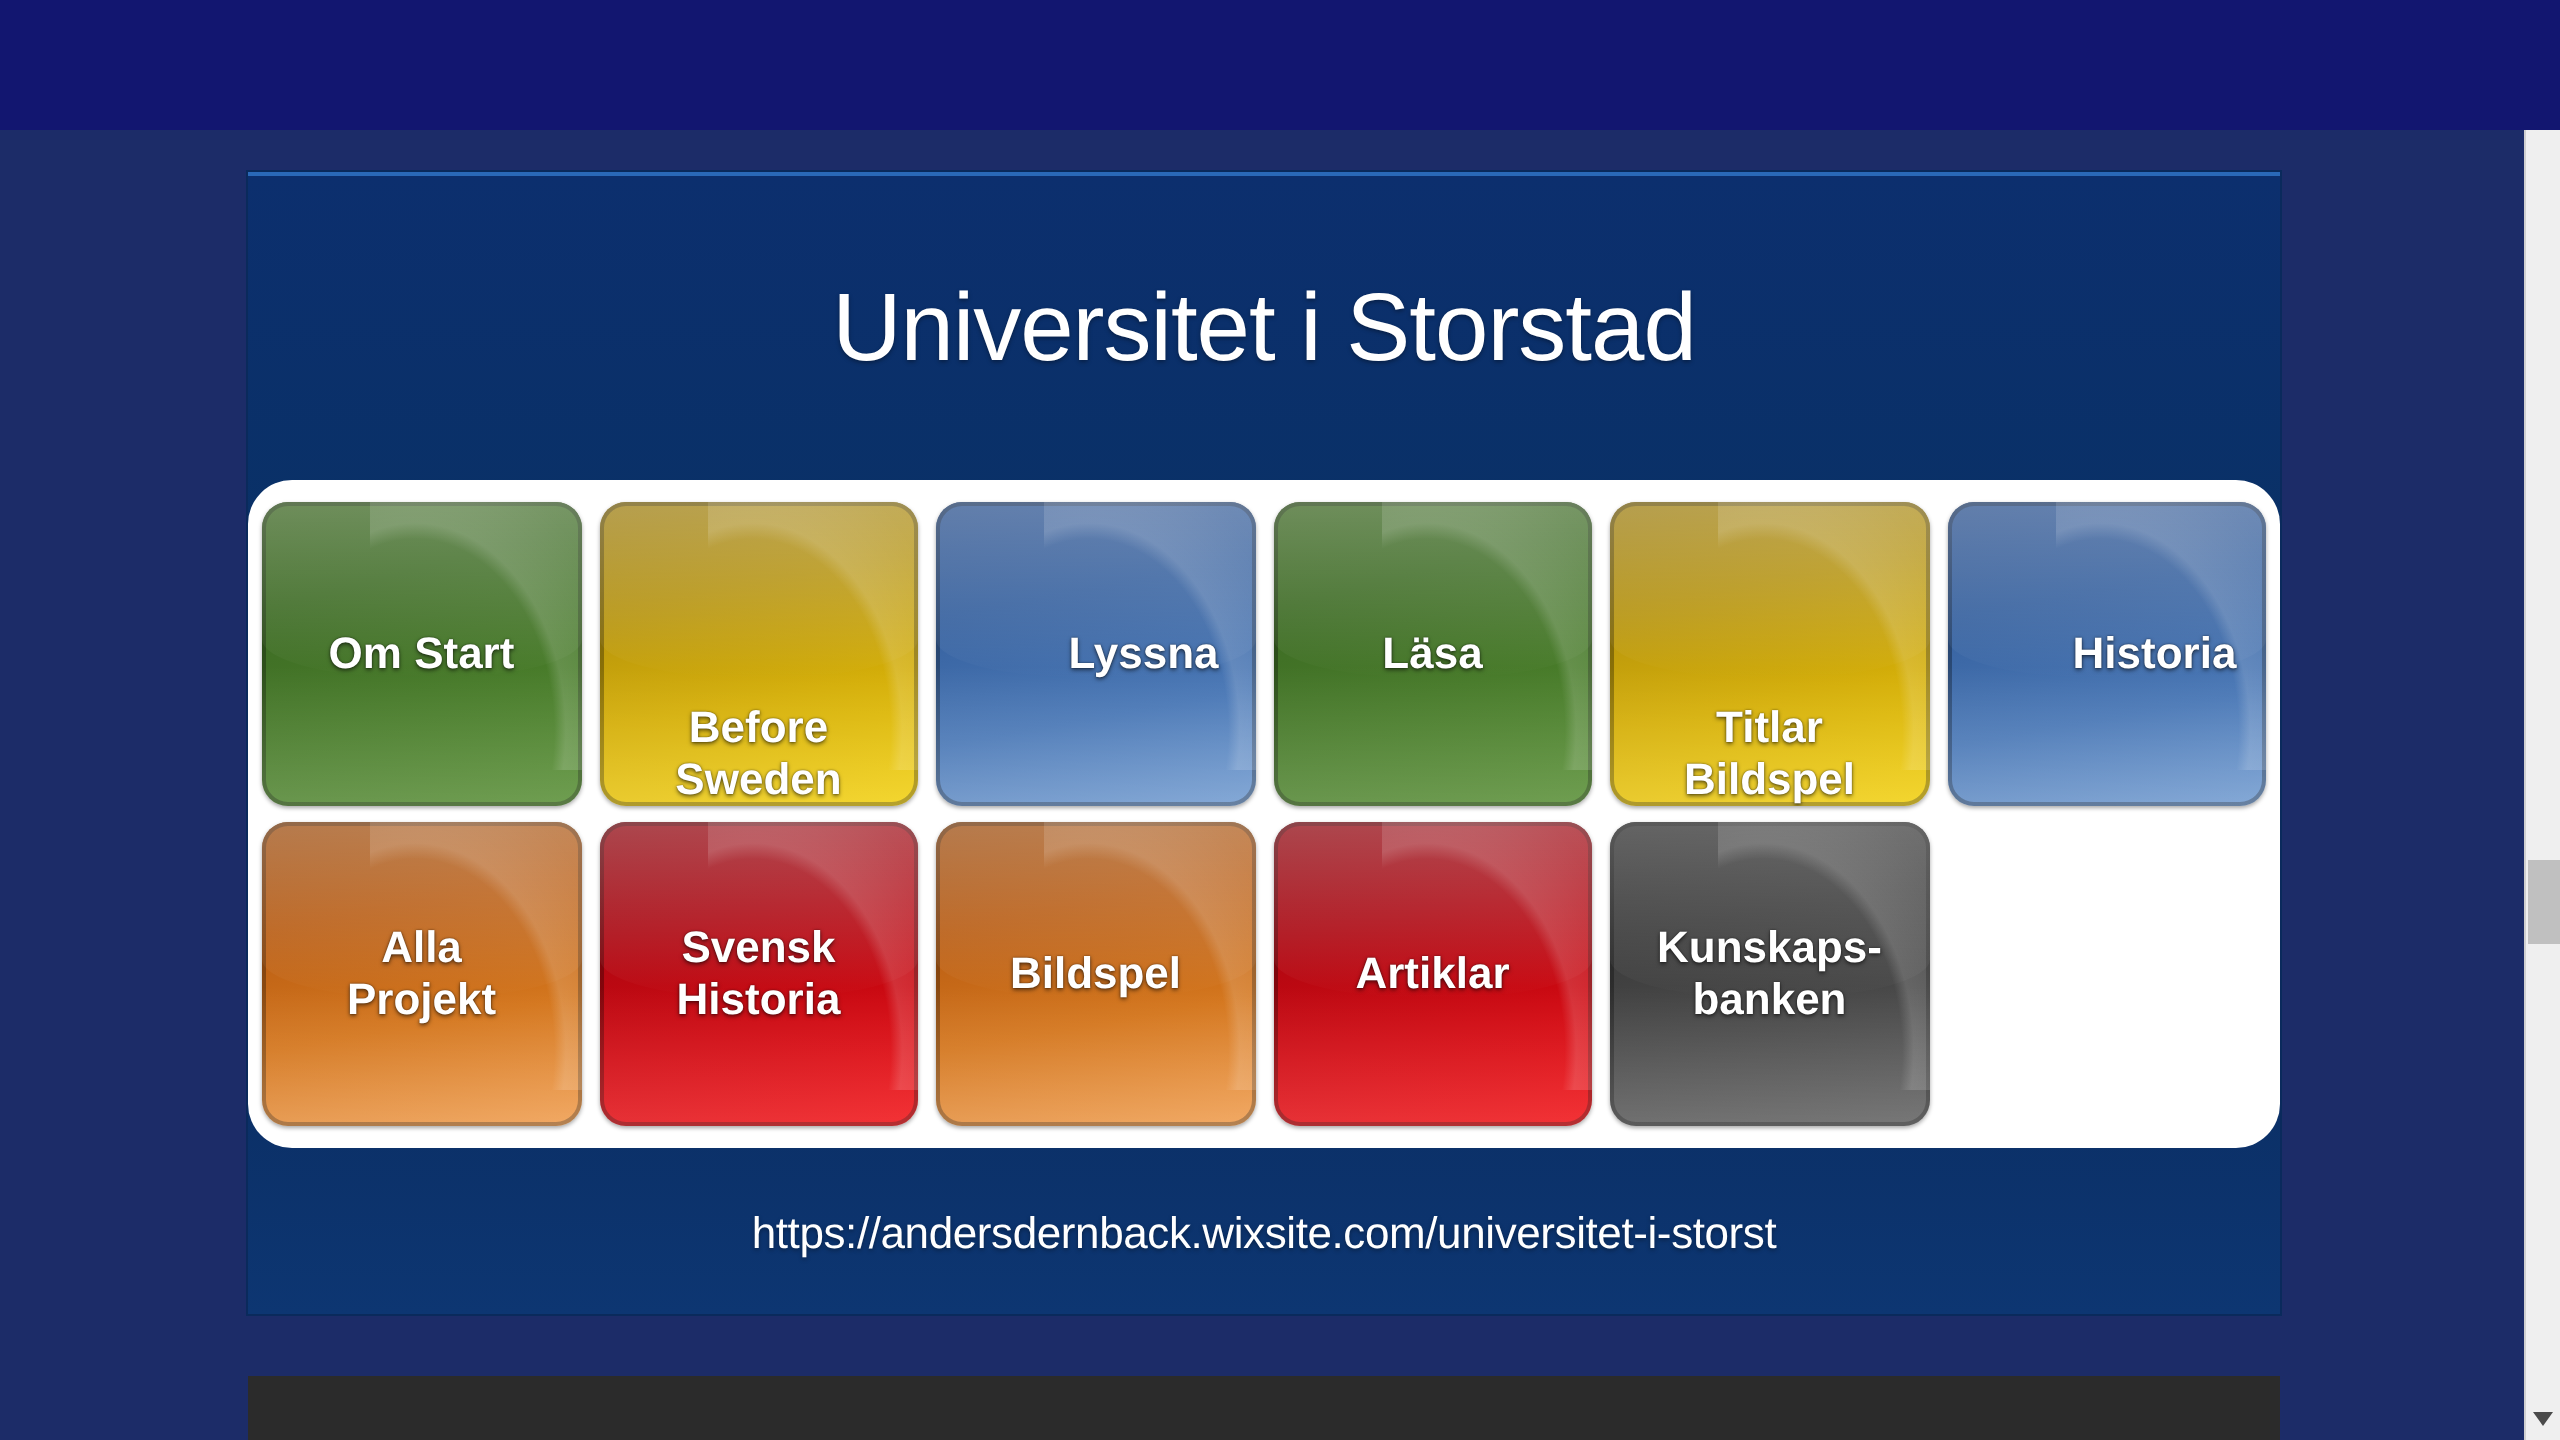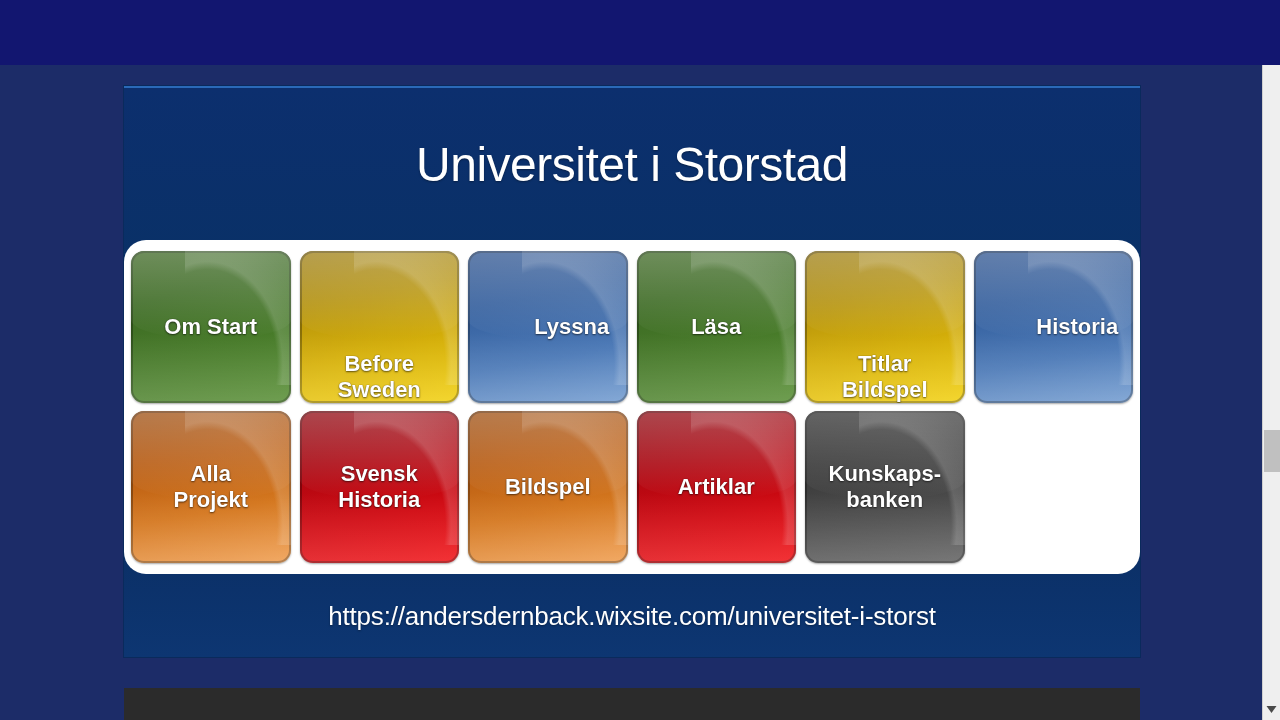--- a/index.html
+++ b/index.html
@@ -178,21 +178,21 @@
     position: absolute;
     left: 0;
     top: 486px;
     width: 1016px;
     height: 85px;
     display: flex;
     align-items: center;
     justify-content: center;
   }
   .slide-url {
-    font-size: 26px;
+    font-size: 22px;
     color: #ffffff;
     letter-spacing: -0.2px;
     white-space: nowrap;
     text-shadow: 0 1px 2px rgba(0,0,0,0.35);
   }
 
   
   .next-slide {
     position: absolute;
     left: 124px;

